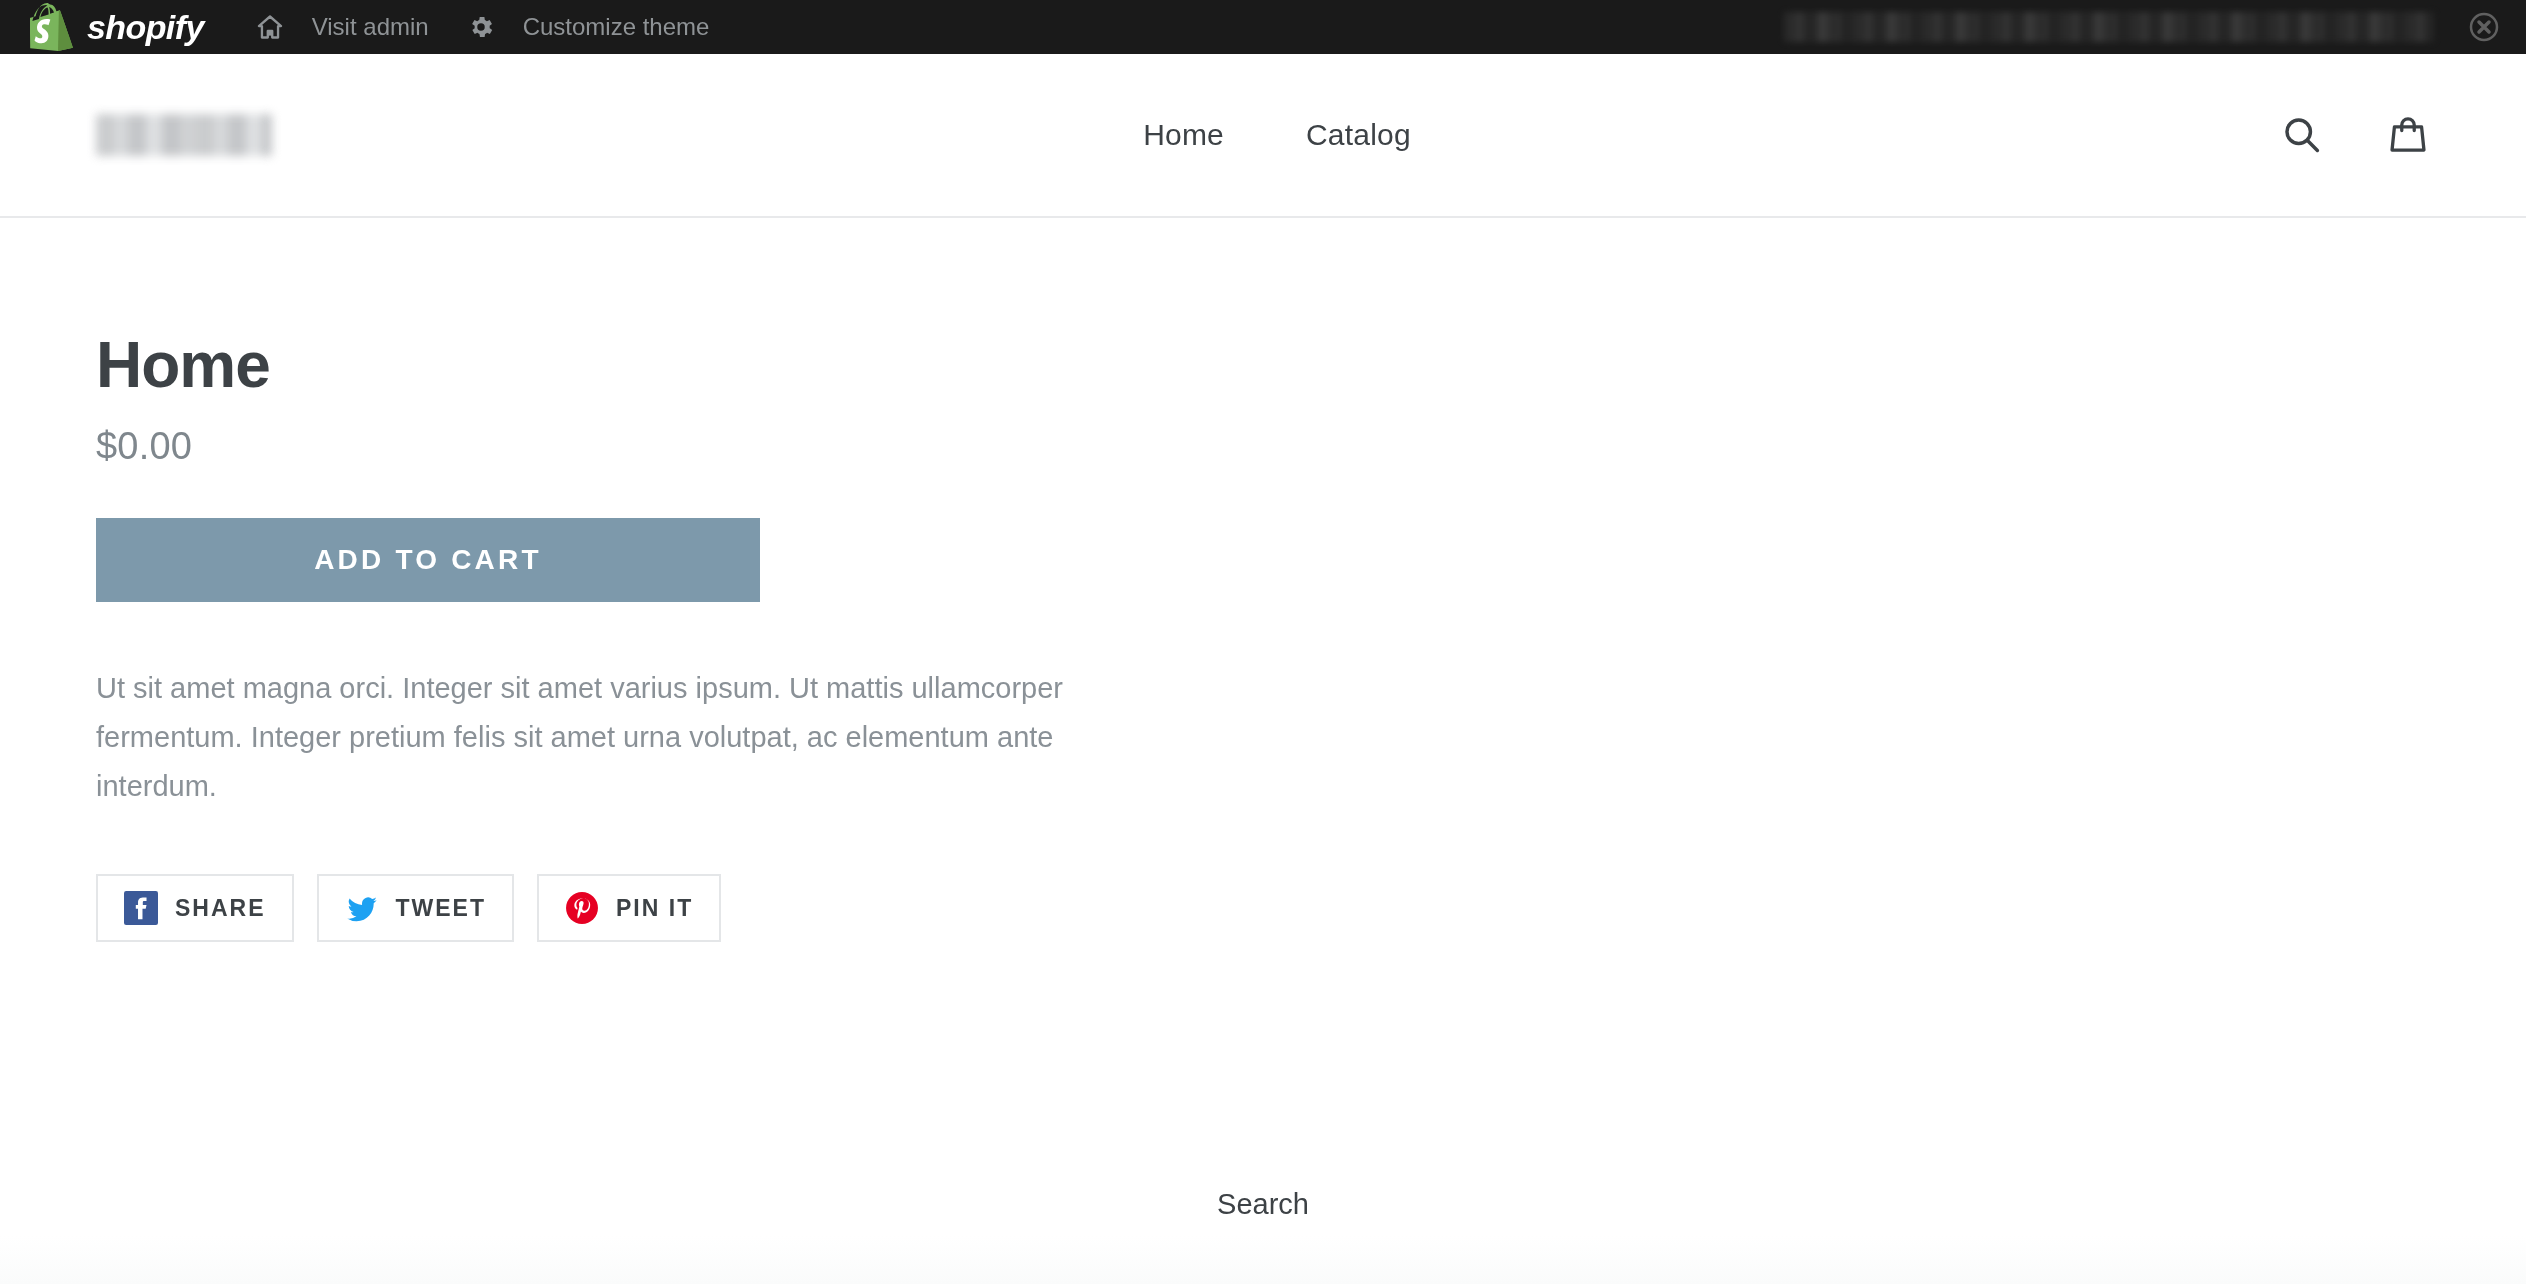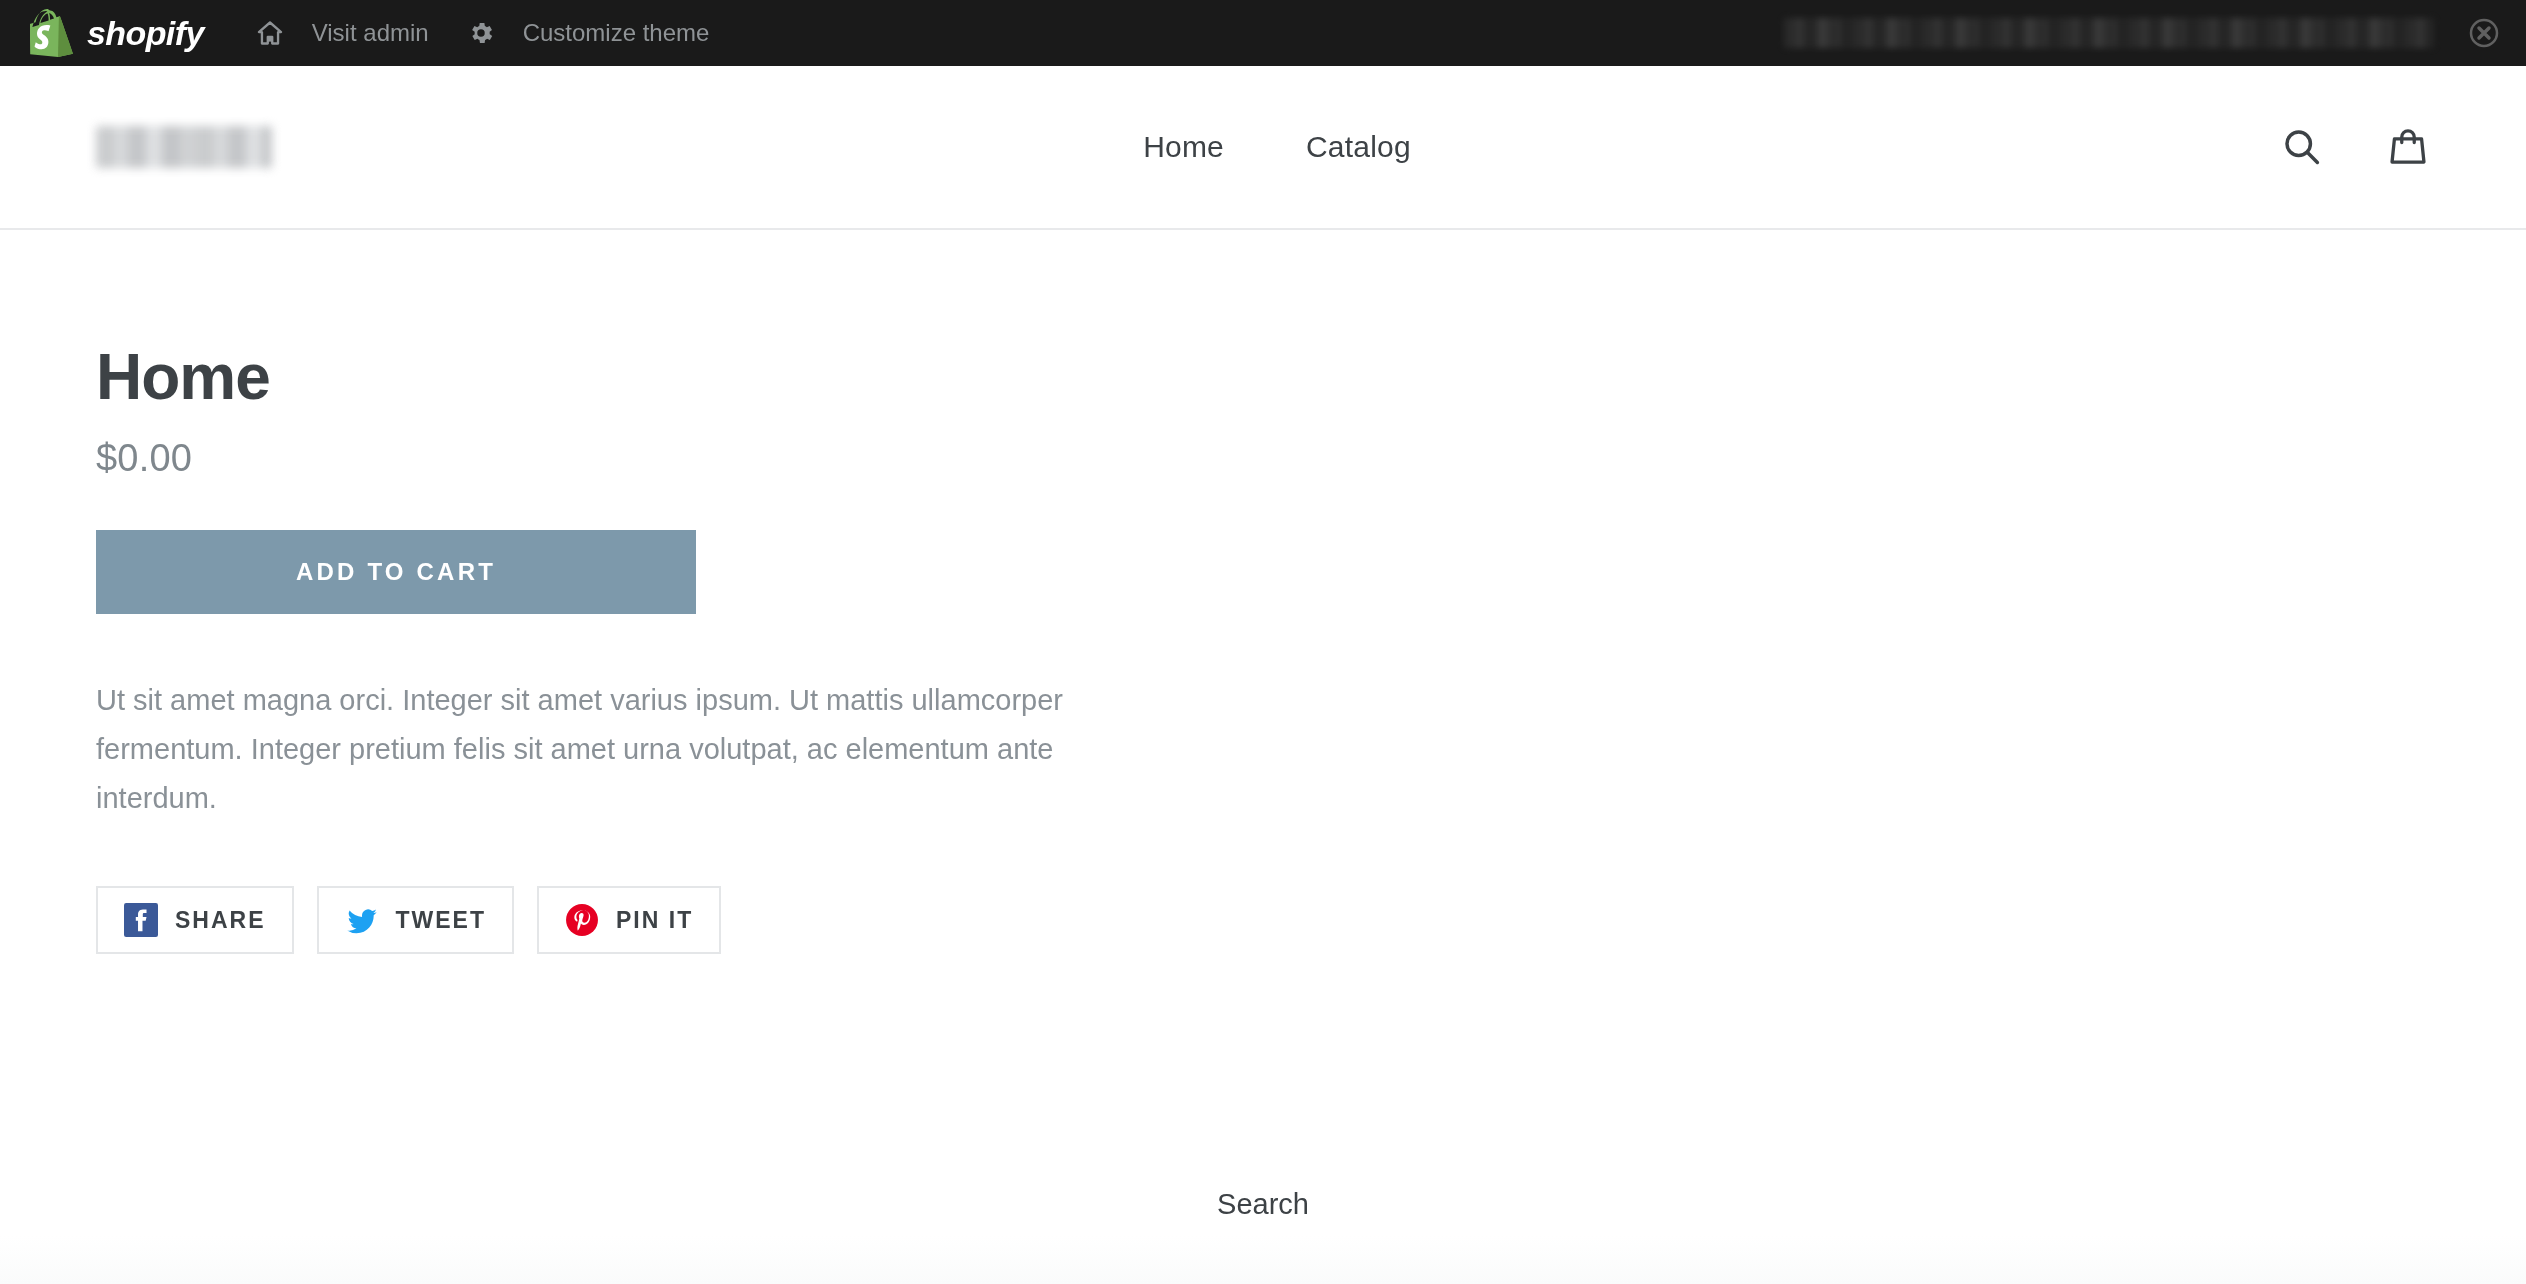--- a/index.html
+++ b/index.html
@@ -7,21 +7,21 @@
   html, body {
     width:2526px; height:1284px;
     background:#ffffff;
     font-family:"Liberation Sans", sans-serif;
     overflow:hidden;
   }
 
   
   .preview-bar{
     position:relative;
-    width:100%; height:66px;
+    width:100%; height:54px;
     background:#1a1a1a;
     display:flex; align-items:center;
     padding:0 26px 0 30px;
   }
   .shopify-logo{ display:flex; align-items:center; gap:13px; margin-right:52px; }
   .bag-mark{ width:44px; height:48px; position:relative; flex:none; }
   .bag-mark svg{ display:block; }
   .wordmark{
     color:#ffffff; font-size:34px; font-weight:bold; font-style:italic;
     letter-spacing:-0.6px; line-height:1;
@@ -97,24 +97,24 @@
     letter-spacing:-1px; line-height:1.05;
   }
   .product-price{
     margin-top:26px;
     font-size:38px; color:#7f878d; font-weight:normal;
     letter-spacing:.2px;
   }
 
   .add-to-cart{
     margin-top:50px;
-    width:600px; height:84px;
+    width:664px; height:84px;
     background:#7d99ab;
     border:none; cursor:pointer;
-    color:#ffffff; font-size:24px; font-weight:bold;
+    color:#ffffff; font-size:28px; font-weight:bold;
     letter-spacing:3.2px;
     font-family:"Liberation Sans", sans-serif;
     display:flex; align-items:center; justify-content:center;
   }
 
   .product-desc{
     margin-top:62px;
     max-width:1030px;
     font-size:29px; line-height:1.68;
     color:#8a9197;

